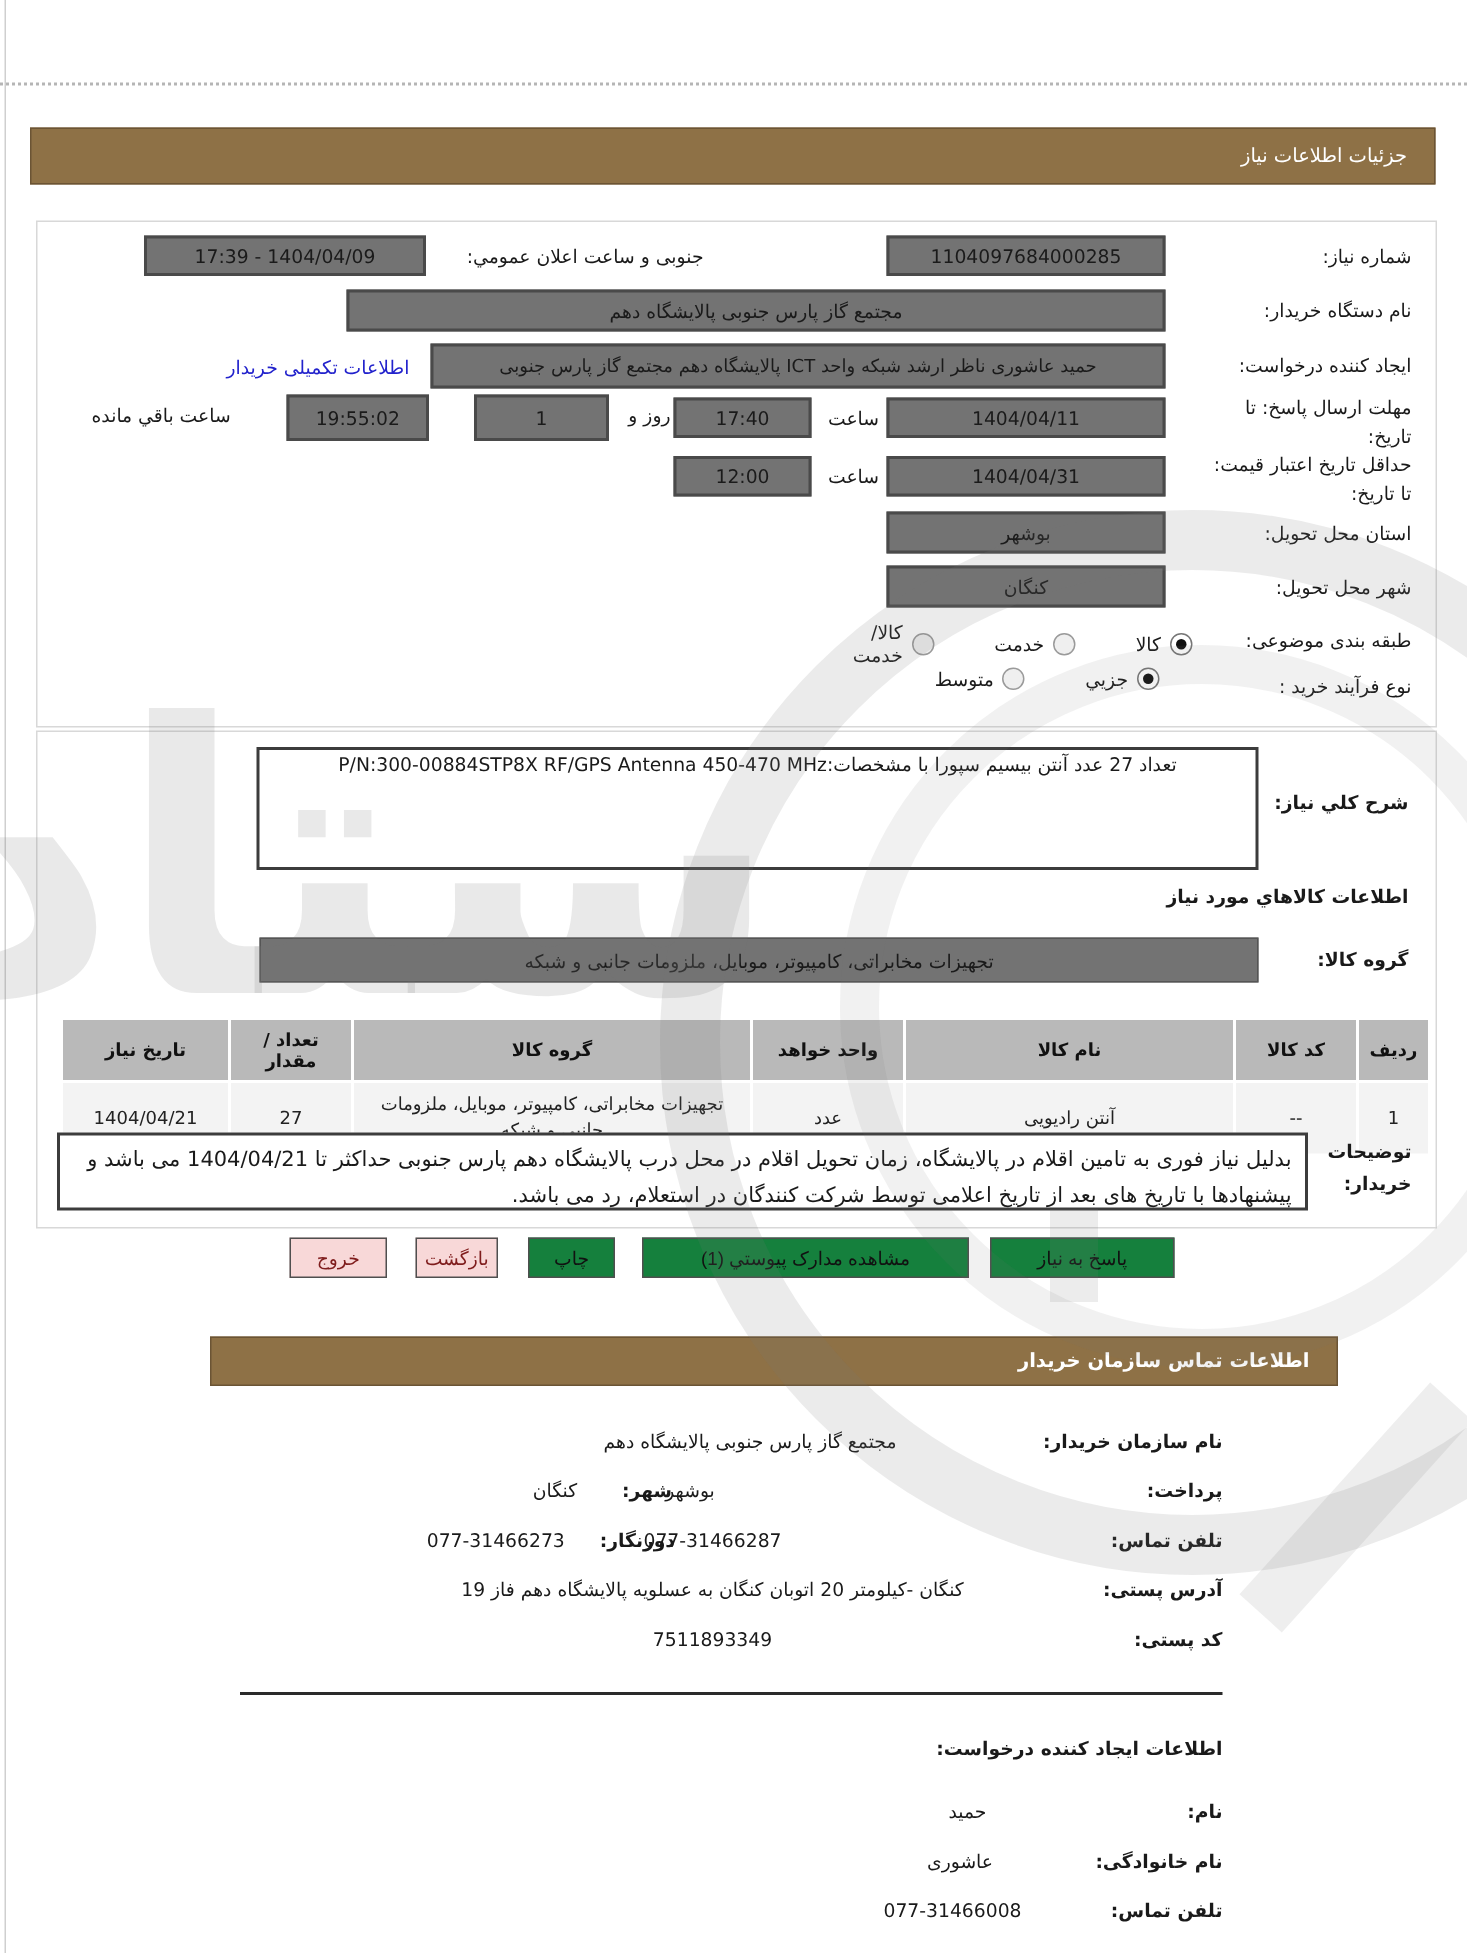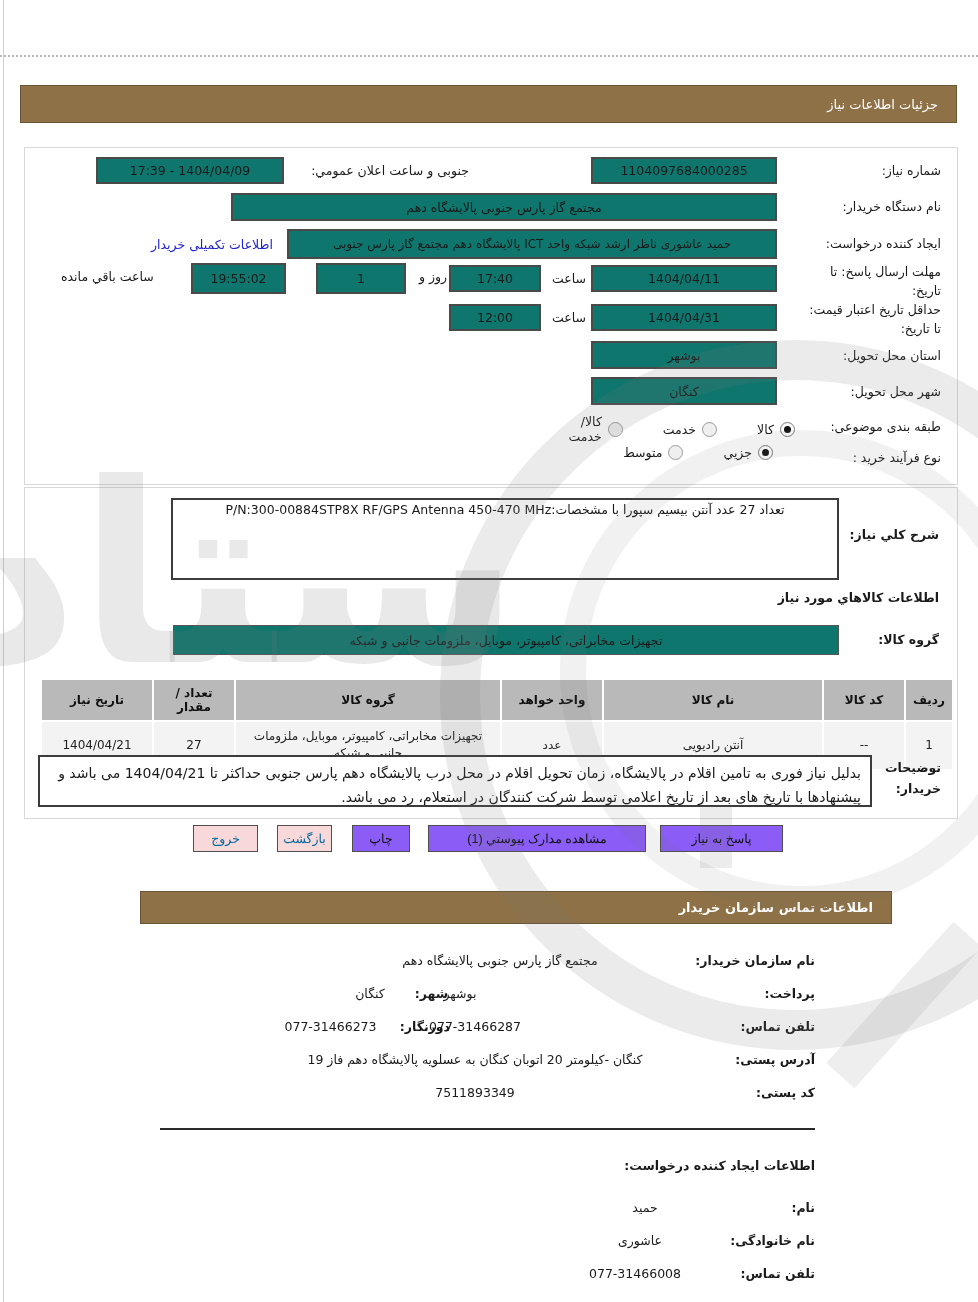--- a/index.html
+++ b/index.html
@@ -16,21 +16,21 @@
     position:absolute;background:#8e7146;border:1px solid #6b5434;color:#fff;
     display:flex;align-items:center;justify-content:flex-start;
     padding:0 18px;box-sizing:border-box;font-size:13px;
   }
   
   .panel{position:absolute;background:#fff;border:1px solid #d8d8d8;}
   
   .flabel{position:absolute;text-align:right;line-height:1.5;}
   .flabel.b{font-weight:bold;}
   .inputbox{
-    position:absolute;background:#0f766e;border:2px solid #4a4a4a;box-sizing:border-box;
+    position:absolute;background:#737373;border:2px solid #4a4a4a;box-sizing:border-box;
     display:flex;align-items:center;justify-content:center;
     font-size:12.5px;white-space:nowrap;overflow:visible;
   }
   .inputbox.lite{border:1px solid #7a7a7a;}
   .link{position:absolute;color:#2222cc;white-space:nowrap;cursor:pointer;}
   
   .optrow{position:absolute;display:flex;align-items:center;}
   .opt{display:flex;align-items:center;gap:6px;margin-left:40px;}
   .radio{width:13px;height:13px;border-radius:50%;border:1px solid #9a9a9a;background:#efefef;position:relative;flex:0 0 auto;}
   .radio.sel{background:#fff;border-color:#777;}
@@ -44,24 +44,24 @@
   .notesbox{
     position:absolute;border:2px solid #3c3c3c;background:#fff;box-sizing:border-box;
     padding:5px 9px;text-align:right;line-height:1.7;font-size:14px;
   }
   
   table.itable{position:absolute;left:40px;top:678px;width:898px;border-collapse:separate;border-spacing:2px;table-layout:fixed;font-size:12px;}
   table.itable th{background:#b9b9b9;color:#111;font-weight:bold;padding:6px 3px;text-align:center;}
   table.itable td{background:#f3f3f3;color:#222;padding:6px 3px;text-align:center;line-height:1.45;}
   
   .btn{
-    position:absolute;height:27px;box-sizing:border-box;border:1px solid #4f4f4f;background:#8b5cf6;color:#111;
+    position:absolute;height:27px;box-sizing:border-box;border:1px solid #4f4f4f;background:#15803d;color:#111;
     display:flex;align-items:center;justify-content:center;font-size:12.5px;cursor:pointer;
   }
-  .btn.pink{background:#f8d8d8;color:#0369a1;}
+  .btn.pink{background:#f8d8d8;color:#7f1d1d;}
   
   .clabel{position:absolute;font-weight:bold;text-align:right;}
   .cvalue{position:absolute;text-align:center;}
   .sep{position:absolute;border-top:2px solid #2a2a2a;}
   
   .wm{position:absolute;pointer-events:none;z-index:30;}
   .wm-ring{border-radius:50%;}
   .wm-text{font-weight:bold;color:rgba(120,120,120,0.16);white-space:nowrap;}
 </style>
 </head>

